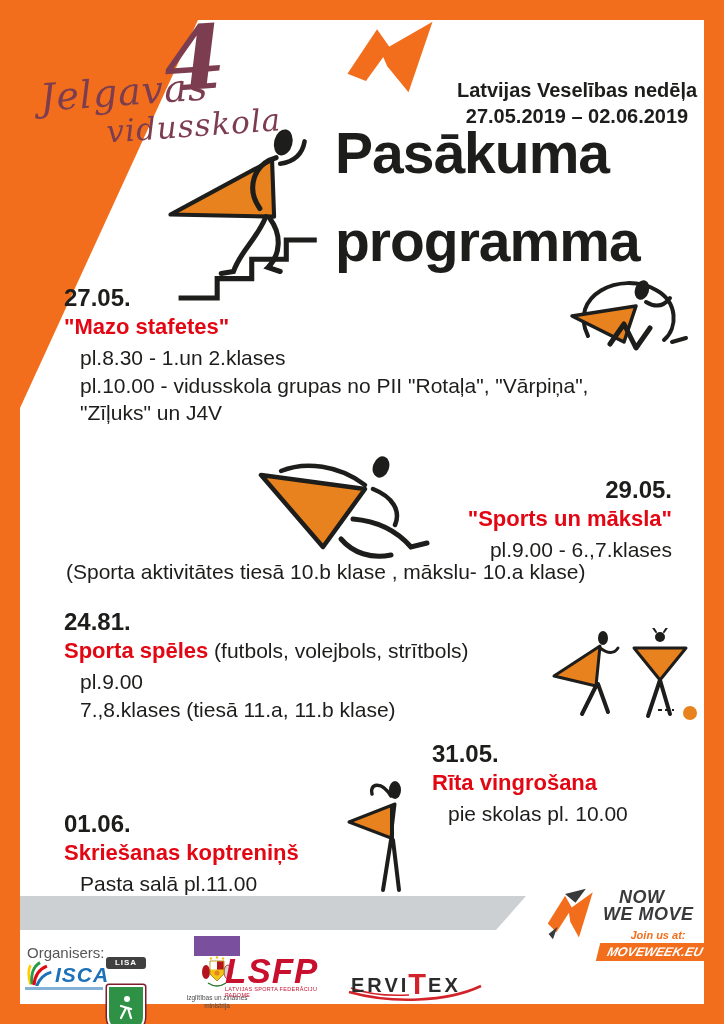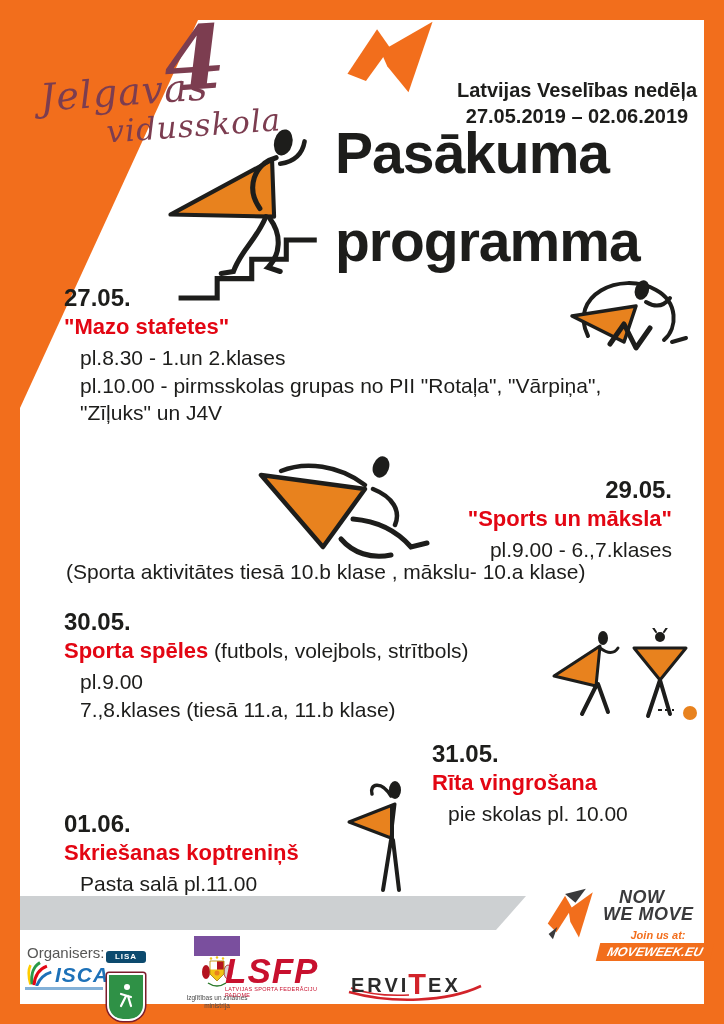--- a/index.html
+++ b/index.html
@@ -52,21 +52,21 @@
     font-size:12.5px;font-weight:bold;font-style:italic;text-align:center;line-height:18px;
     transform:skewX(-14deg);}
 
   
   .org-label{left:7px;top:924px;font-size:15px;color:#575756;}
   .isca{left:5px;top:940px;width:86px;}
   .isca .row{display:flex;align-items:flex-end;}
   .isca .name{color:#1d71b8;font-weight:bold;font-style:italic;font-size:21px;line-height:22px;letter-spacing:1px;}
   .isca .cap{margin-top:1px;width:78px;height:3px;background:#1d71b8;opacity:.55;}
   .lisa{left:84px;top:921px;width:44px;text-align:center;}
-  .lisa .banner{width:40px;height:12px;margin:10px auto;background:#0c4a6e;border-radius:3px;
+  .lisa .banner{width:40px;height:12px;margin:16px auto;background:#404040;border-radius:3px;
     color:#fff;font-size:8px;font-weight:bold;line-height:12px;letter-spacing:1px;}
   .lisa .shield{width:34px;height:44px;margin:1px auto 0;background:#2f9146;border:2px solid #fff;
     box-shadow:0 0 0 1.5px #7c1c2c;border-radius:2px 2px 16px 16px;display:flex;align-items:center;justify-content:center;}
   .ministry{left:150px;top:916px;width:94px;text-align:center;}
   .ministry .flag{width:46px;height:20px;margin:0 auto;background:#7a4f9e;}
   .ministry .cap{margin-top:2px;font-size:6.5px;line-height:8px;color:#4a4a4a;}
   .lsfp{left:205px;top:938px;width:110px;}
   .lsfp .name{color:#c8102e;font-size:35px;font-weight:bold;font-style:italic;line-height:26px;letter-spacing:1px;}
   .lsfp .cap{margin-top:2px;font-size:5.5px;color:#c8102e;letter-spacing:0.3px;}
   .ervitex{left:300px;top:938px;width:140px;height:50px;color:#2b2b2b;margin-left:27px;}
@@ -109,21 +109,21 @@
     </svg>
 
     <div class="abs title-line t2">programma</div>
     <div class="abs title-line t1">Pasākuma</div>
 
     <div class="abs event" style="left:44px;top:264px">
       <div class="ev-date">27.05.</div>
       <div class="ev-name">"Mazo stafetes"</div>
       <div class="ev-lines">
         <div>pl.8.30 - 1.un 2.klases</div>
-        <div>pl.10.00 - pirmsskolas grupas no PII "Rotaļa", "Vārpiņa",</div>
+        <div>pl.10.00 - vidusskola grupas no PII "Rotaļa", "Vārpiņa",</div>
         <div>"Zīļuks" un J4V</div>
       </div>
     </div>
 
     <svg class="abs" style="left:540px;top:256px" width="135" height="100" viewBox="0 0 135 100">
       <path d="M28,60 C8,20 60,-6 96,14 C118,26 118,52 104,64" stroke="#1d1d1b" stroke-width="4" fill="none" stroke-linecap="round"></path>
       <ellipse cx="82" cy="14" rx="7" ry="10" fill="#1d1d1b" transform="rotate(18 82 14)"></ellipse>
       <polygon points="12,40 76,30 64,66" fill="#e8821e" stroke="#1d1d1b" stroke-width="3.5" stroke-linejoin="round"></polygon>
       <path d="M50,68 L64,48 L76,72 L90,52" stroke="#1d1d1b" stroke-width="5" fill="none" stroke-linecap="round" stroke-linejoin="round"></path>
       <path d="M86,26 C96,32 104,30 110,22" stroke="#1d1d1b" stroke-width="4" fill="none" stroke-linecap="round"></path>
@@ -142,21 +142,21 @@
     <svg class="abs" style="left:233px;top:435px" width="190" height="118" viewBox="0 0 190 118">
       <ellipse cx="128" cy="12" rx="8" ry="11" fill="#1d1d1b" transform="rotate(20 128 12)"></ellipse>
       <polygon points="8,20 112,34 70,92" fill="#e8821e" stroke="#1d1d1b" stroke-width="4.5" stroke-linejoin="round"></polygon>
       <path d="M112,30 C86,10 52,6 28,16" stroke="#1d1d1b" stroke-width="4.5" fill="none" stroke-linecap="round"></path>
       <path d="M120,34 C140,42 148,56 142,70" stroke="#1d1d1b" stroke-width="4.5" fill="none" stroke-linecap="round"></path>
       <path d="M100,64 C124,66 144,76 158,92 l16,-4" stroke="#1d1d1b" stroke-width="5" fill="none" stroke-linecap="round"></path>
       <path d="M88,84 C100,98 118,104 138,100" stroke="#1d1d1b" stroke-width="5" fill="none" stroke-linecap="round"></path>
     </svg>
 
     <div class="abs event" style="left:44px;top:588px">
-      <div class="ev-date">30.05.</div>
+      <div class="ev-date">24.81.</div>
       <div class="ev-name"><span>Sporta spēles</span><span class="ev-suffix"> (futbols, volejbols, strītbols)</span></div>
       <div class="ev-lines">
         <div>pl.9.00</div>
         <div>7.,8.klases (tiesā 11.a, 11.b klase)</div>
       </div>
     </div>
 
     <svg class="abs" style="left:528px;top:608px" width="152" height="95" viewBox="0 0 152 95">
       <ellipse cx="55" cy="10" rx="5" ry="7" fill="#1d1d1b"></ellipse>
       <polygon points="6,48 52,18 48,58" fill="#e8821e" stroke="#1d1d1b" stroke-width="3" stroke-linejoin="round"></polygon>

